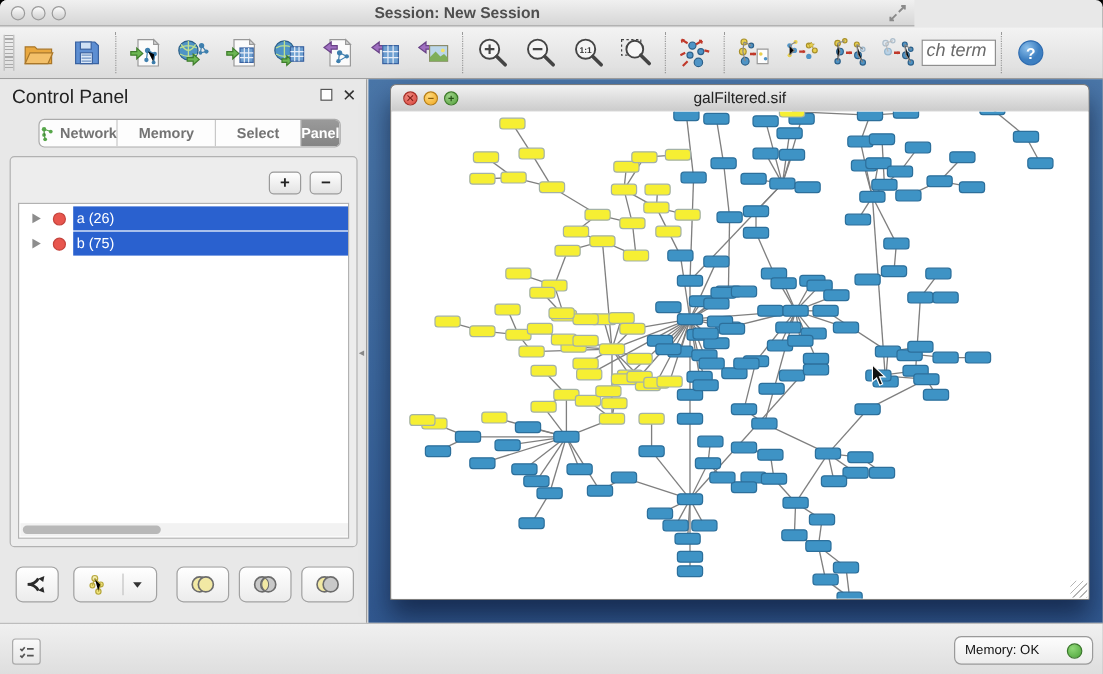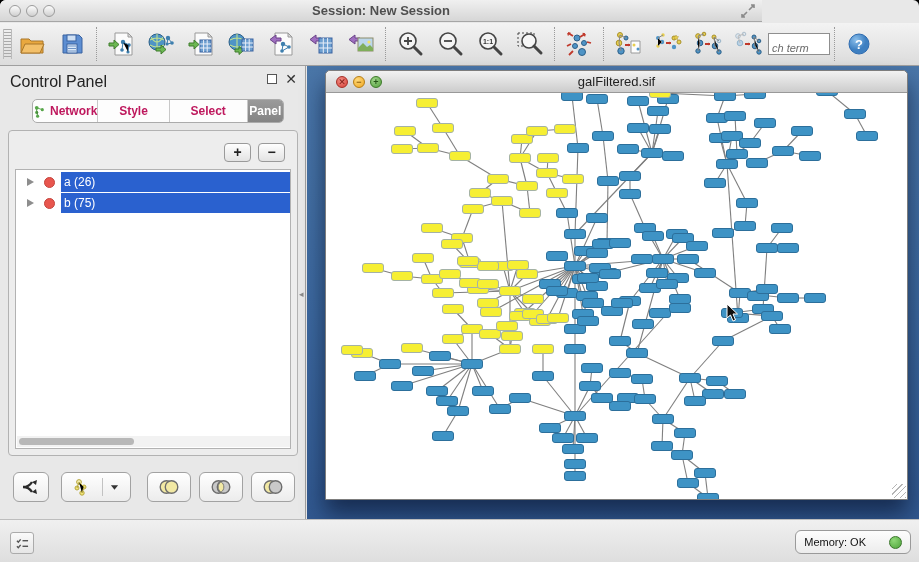--- a/index.html
+++ b/index.html
@@ -22,37 +22,37 @@
     background:linear-gradient(#f3f3f3,#dcdcdc); border-bottom:1px solid #9f9f9f;
     display:flex; align-items:center; }
   .grip { width:9px; height:30px; margin-left:3px;
     background:repeating-linear-gradient(180deg,#aaa 0 1px,transparent 1px 3px);
     border-left:1px solid #bbb; border-right:1px solid #bbb; }
   .tbtn { width:40px; height:38px; display:flex; align-items:center; justify-content:center;
     background:transparent; border:none; cursor:default; flex:0 0 auto; }
   .tbtn svg { width:28px; height:28px; }
   .tsep { width:1px; height:34px; border-left:1px dotted #9a9a9a; margin:0 4px; flex:0 0 auto; }
   .search-box { width:62px; height:22px; border:1px solid #8f8f8f; background:#fff;
-    font-style:italic; font-size:11px; color:#6a6a6a; display:flex; align-items:flex-end;
+    font-style:italic; font-size:15px; color:#6a6a6a; display:flex; align-items:flex-start;
     padding-left:3px; overflow:hidden; white-space:nowrap; }
 
   
   .cpanel { position:absolute; left:0; top:66px; width:306px; height:453px;
     background:#e8e8e8; border-right:1px solid #9f9f9f; }
   .cp-head { position:absolute; left:0; top:0; width:100%; height:28px; }
   .cp-title { position:absolute; left:10px; top:7px; font-size:16px; color:#222; }
   .cp-float { position:absolute; right:28px; top:8px; width:10px; height:10px;
     border:1.5px solid #555; background:#fff; }
   .cp-close { position:absolute; right:8px; top:5px; font-size:14px; font-weight:bold; color:#333; }
 
   .tabbar { position:absolute; left:32px; top:33px; width:252px; height:24px;
     background:#fdfdfd; border:1px solid #ababab; border-radius:5px;
     display:flex; overflow:hidden; }
   .tab { flex:1 1 auto; display:flex; align-items:center; justify-content:center;
-    font-size:12px; font-weight:bold; color:#be185d; border-right:1px solid #c8c8c8; gap:4px; }
+    font-size:12px; font-weight:bold; color:#737373; border-right:1px solid #c8c8c8; gap:4px; }
   .tab:last-child { border-right:none; }
   .tab.active { background:linear-gradient(#9a9a9a,#848484); color:#fff; }
   .tab svg { width:13px; height:13px; }
 
   .sets-panel { position:absolute; left:8px; top:64px; width:290px; height:326px;
     background:#ededed; border:1px solid #b2b2b2; border-radius:4px; }
   .pm-btn { position:absolute; top:12px; width:27px; height:19px; border:1px solid #9a9a9a;
     border-radius:4px; background:linear-gradient(#fefefe,#e3e3e3); font-size:14px;
     font-weight:bold; color:#222; text-align:center; line-height:17px; }
   .listbox { position:absolute; left:6px; top:38px; width:276px; height:280px;
@@ -350,21 +350,21 @@
         <svg viewBox="0 0 14 14">
           <circle cx="4" cy="3" r="2" fill="#57a64a"></circle>
             <circle cx="10" cy="5" r="1.7" fill="#57a64a"></circle>
           <circle cx="4" cy="8" r="1.7" fill="#57a64a"></circle>
             <circle cx="5" cy="12" r="1.7" fill="#57a64a"></circle>
           <path d="M4 3 L10 5 M4 3 L4 8 L5 12" stroke="#57a64a" stroke-width="1"></path>
         </svg>
         <span>Network</span>
       </div>
       <div class="tab">
-        <span>Style</span>
+        <span>Memory</span>
       </div>
       <div class="tab">
         <span>Select</span>
       </div>
       <div class="tab active" style="flex:0.85">
         <span>Panel</span>
       </div>
     </div>
 
     <div class="sets-panel">

